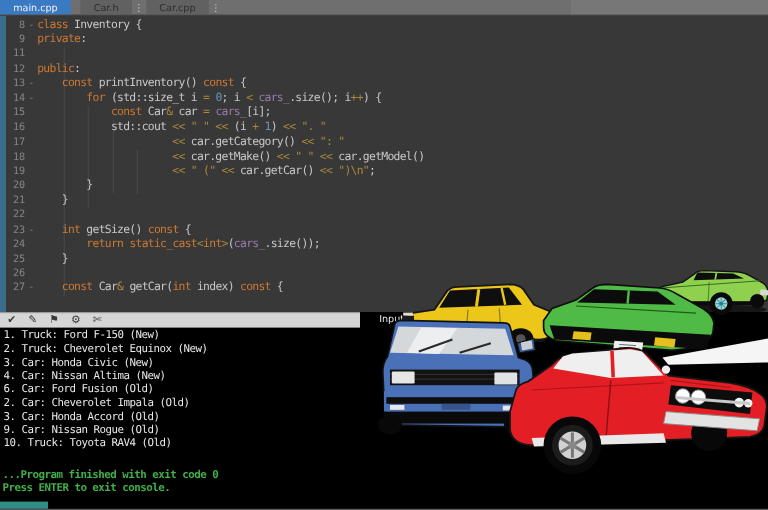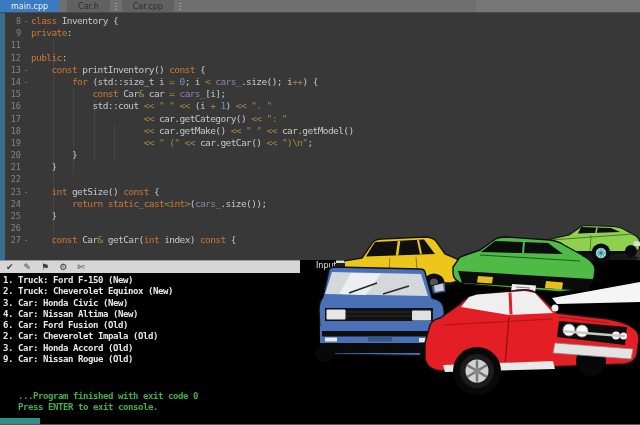--- a/index.html
+++ b/index.html
@@ -27,25 +27,25 @@
   .tk-k{color:#cc7832;} .tk-p{color:#c7c7c7;} .tk-n{color:#6897bb;} .tk-g{color:#a8883d;} .tk-f{color:#9a7bb0;}
   .indent-guide{position:absolute;width:1px;background:#474747;}
 
   
   .console{position:absolute;left:0;top:260px;width:640px;height:165px;background:#000;}
   .console-toolbar{position:absolute;left:0;top:0;width:300px;height:13px;background:#d6d6d6;
                    border-top:1px solid #9a9a9a;display:flex;align-items:center;gap:10px;padding:0 6px;}
   .cicon{color:#3a3a3a;font-size:9px;line-height:12px;}
   .input-label{position:absolute;left:316px;top:1px;color:#e6e6e6;font-size:8px;}
   .console-lines{position:absolute;left:3px;top:15px;font-family:"DejaVu Sans Mono",monospace;
-                 font-size:9px;letter-spacing:-0.42px;color:#e8e8e8;font-weight:bold;}
+                 font-size:9px;letter-spacing:-0.42px;color:#e8e8e8;}
   .console-line{height:11.3px;line-height:11.3px;white-space:pre;}
   .status-lines{position:absolute;left:2px;top:131px;font-family:"DejaVu Sans Mono",monospace;
                 font-size:9px;letter-spacing:-0.42px;color:#42b04a;font-weight:bold;}
-  .status-line{height:11px;line-height:11px;white-space:pre;margin-left:16px;}
+  .status-line{height:11px;line-height:11px;white-space:pre;}
   .teal-corner{position:absolute;left:0;top:158px;width:40px;height:6px;background:#2f8f86;}
   .bottom-hairline{position:absolute;left:0;top:163.5px;width:640px;height:1px;background:#5a5a5a;}
 
   
   .cars{position:absolute;left:0;top:0;width:640px;height:425px;pointer-events:none;}
   .car{position:absolute;}
 </style>
 </head>
 <body>
 
@@ -101,20 +101,21 @@
     <div class="input-label">Input</div>
     <div class="console-lines" id="console-lines">
         <div class="console-line">1. Truck: Ford F-150 (New)</div>
         <div class="console-line">2. Truck: Cheverolet Equinox (New)</div>
         <div class="console-line">3. Car: Honda Civic (New)</div>
         <div class="console-line">4. Car: Nissan Altima (New)</div>
         <div class="console-line">6. Car: Ford Fusion (Old)</div>
         <div class="console-line">2. Car: Cheverolet Impala (Old)</div>
         <div class="console-line">3. Car: Honda Accord (Old)</div>
         <div class="console-line">9. Car: Nissan Rogue (Old)</div>
+        <div class="console-line">10. Truck: Toyota RAV4 (Old)</div>
       </div>
     <div class="status-lines">
       <div class="status-line">...Program finished with exit code 0</div>
       <div class="status-line">Press ENTER to exit console.</div>
     </div>
     <div class="teal-corner"></div>
     <div class="bottom-hairline"></div>
   </div>
 
   <div class="cars">

